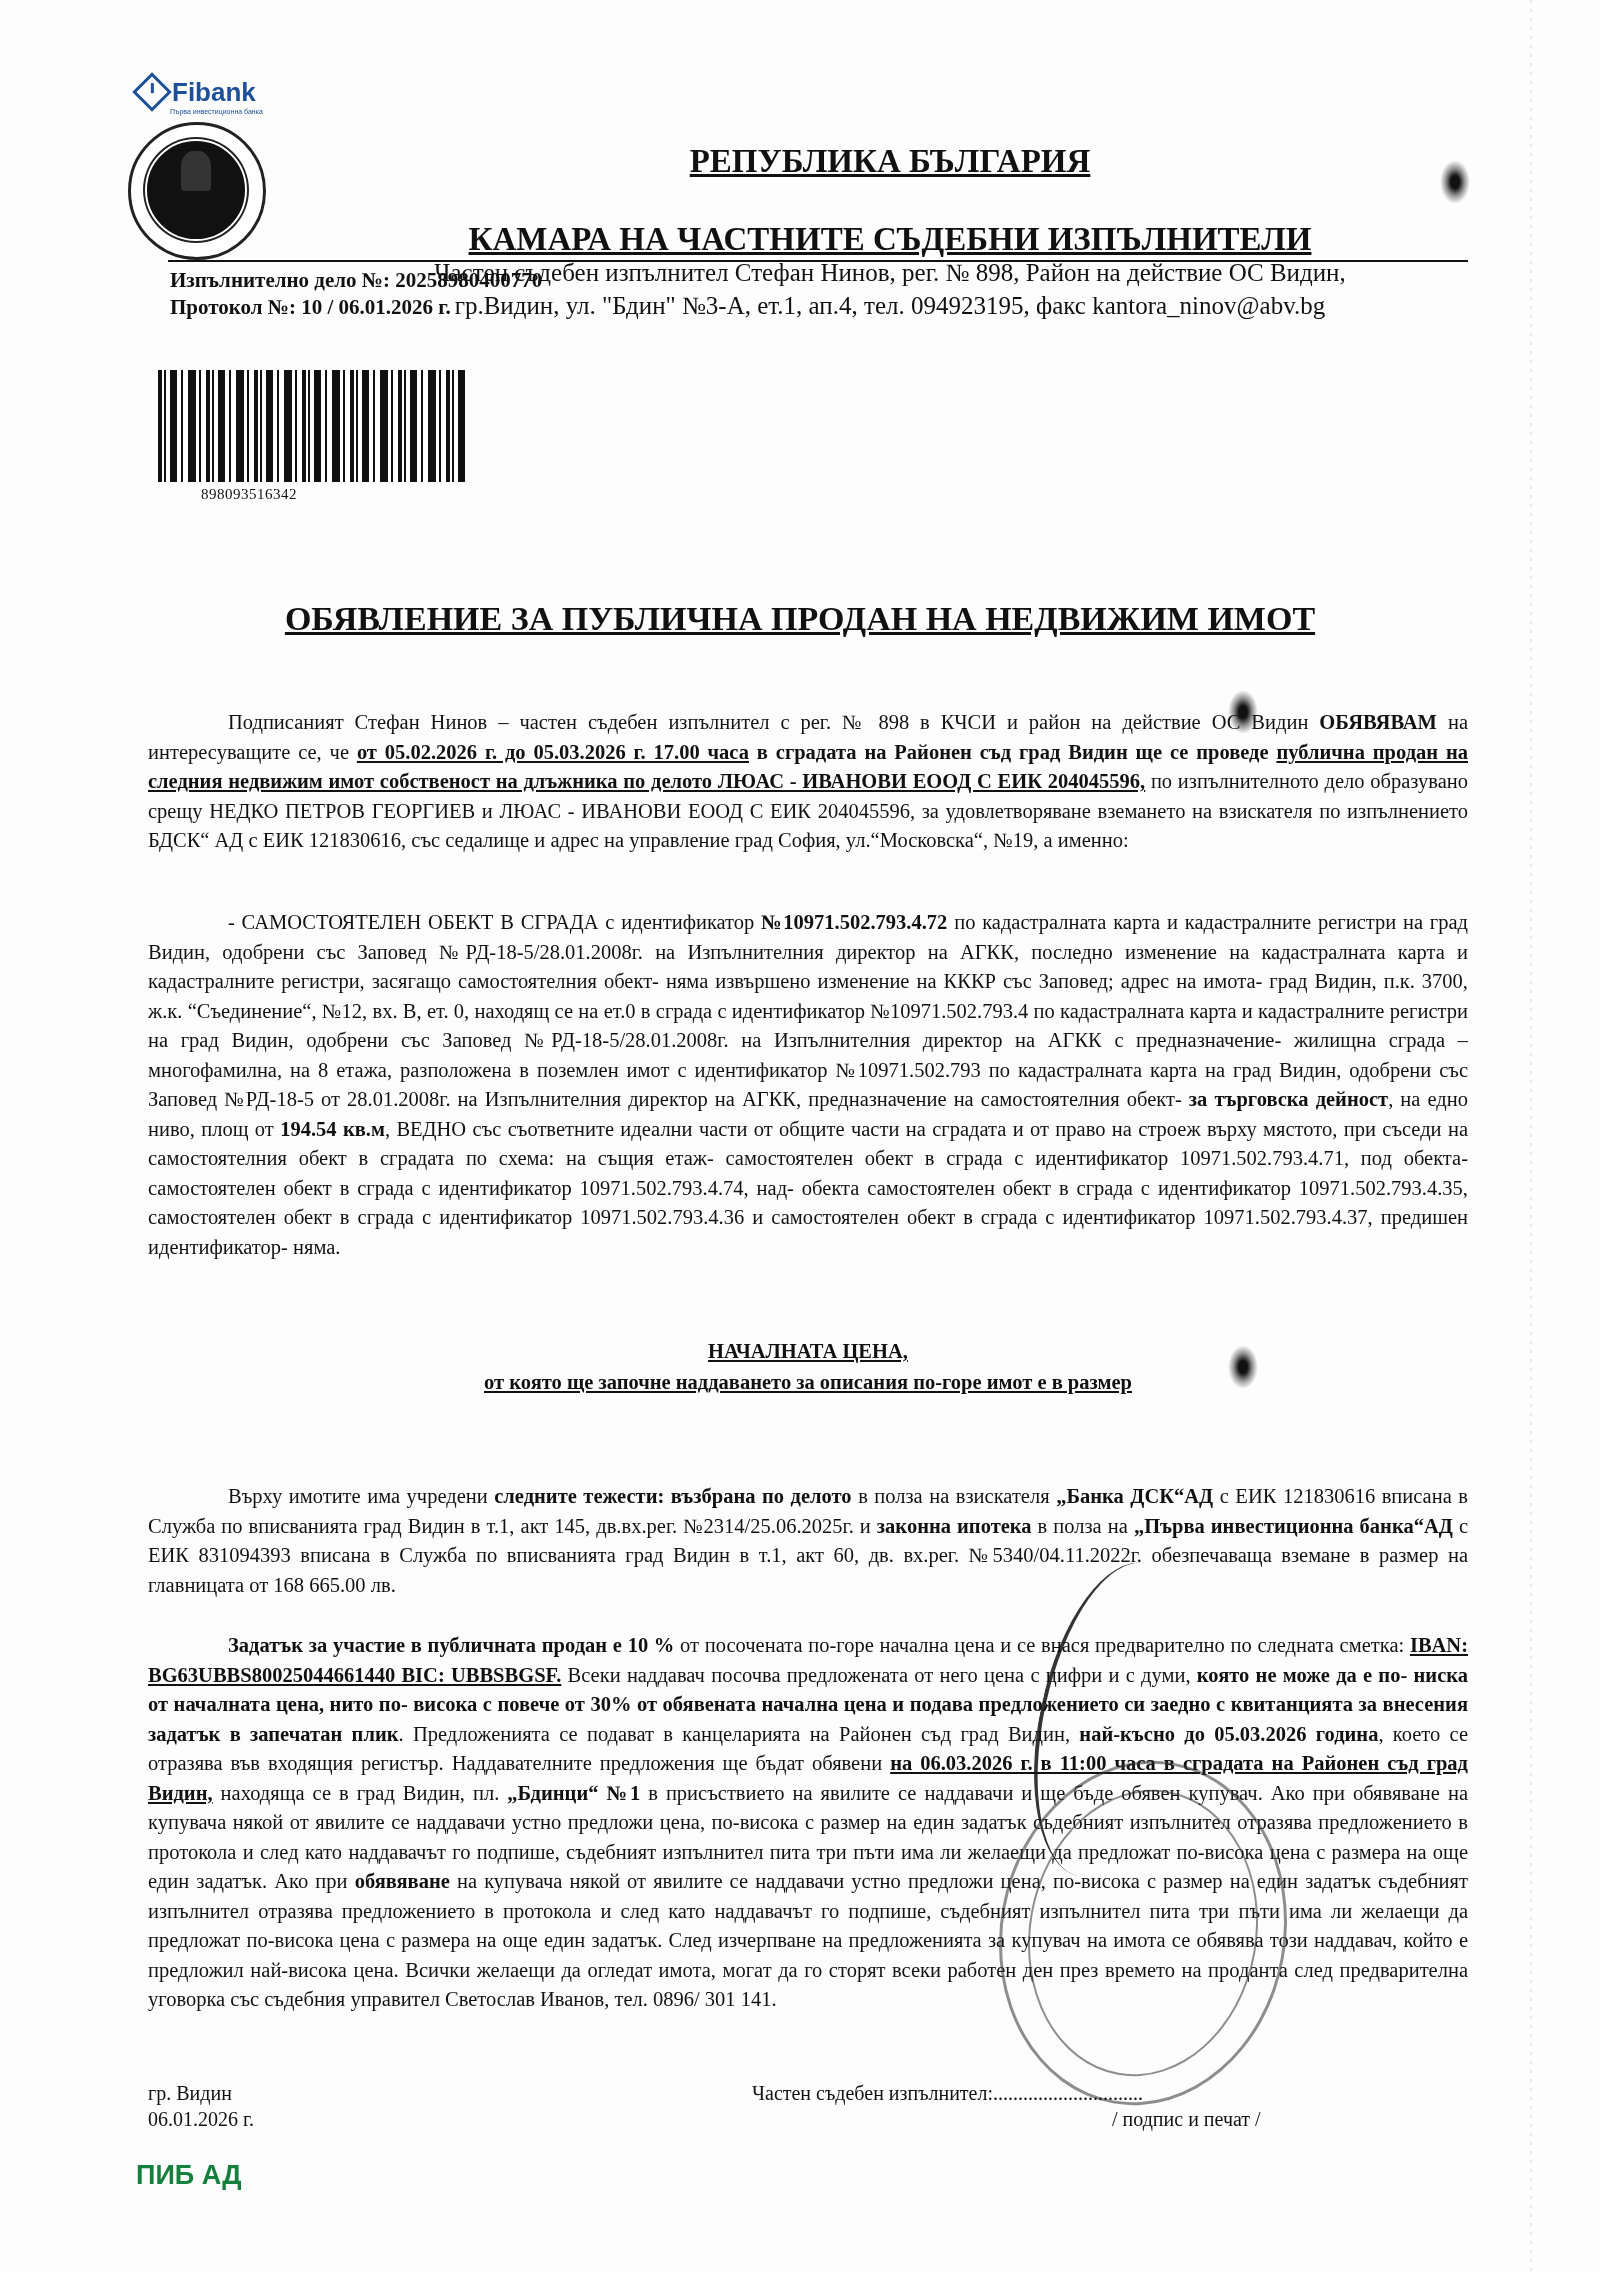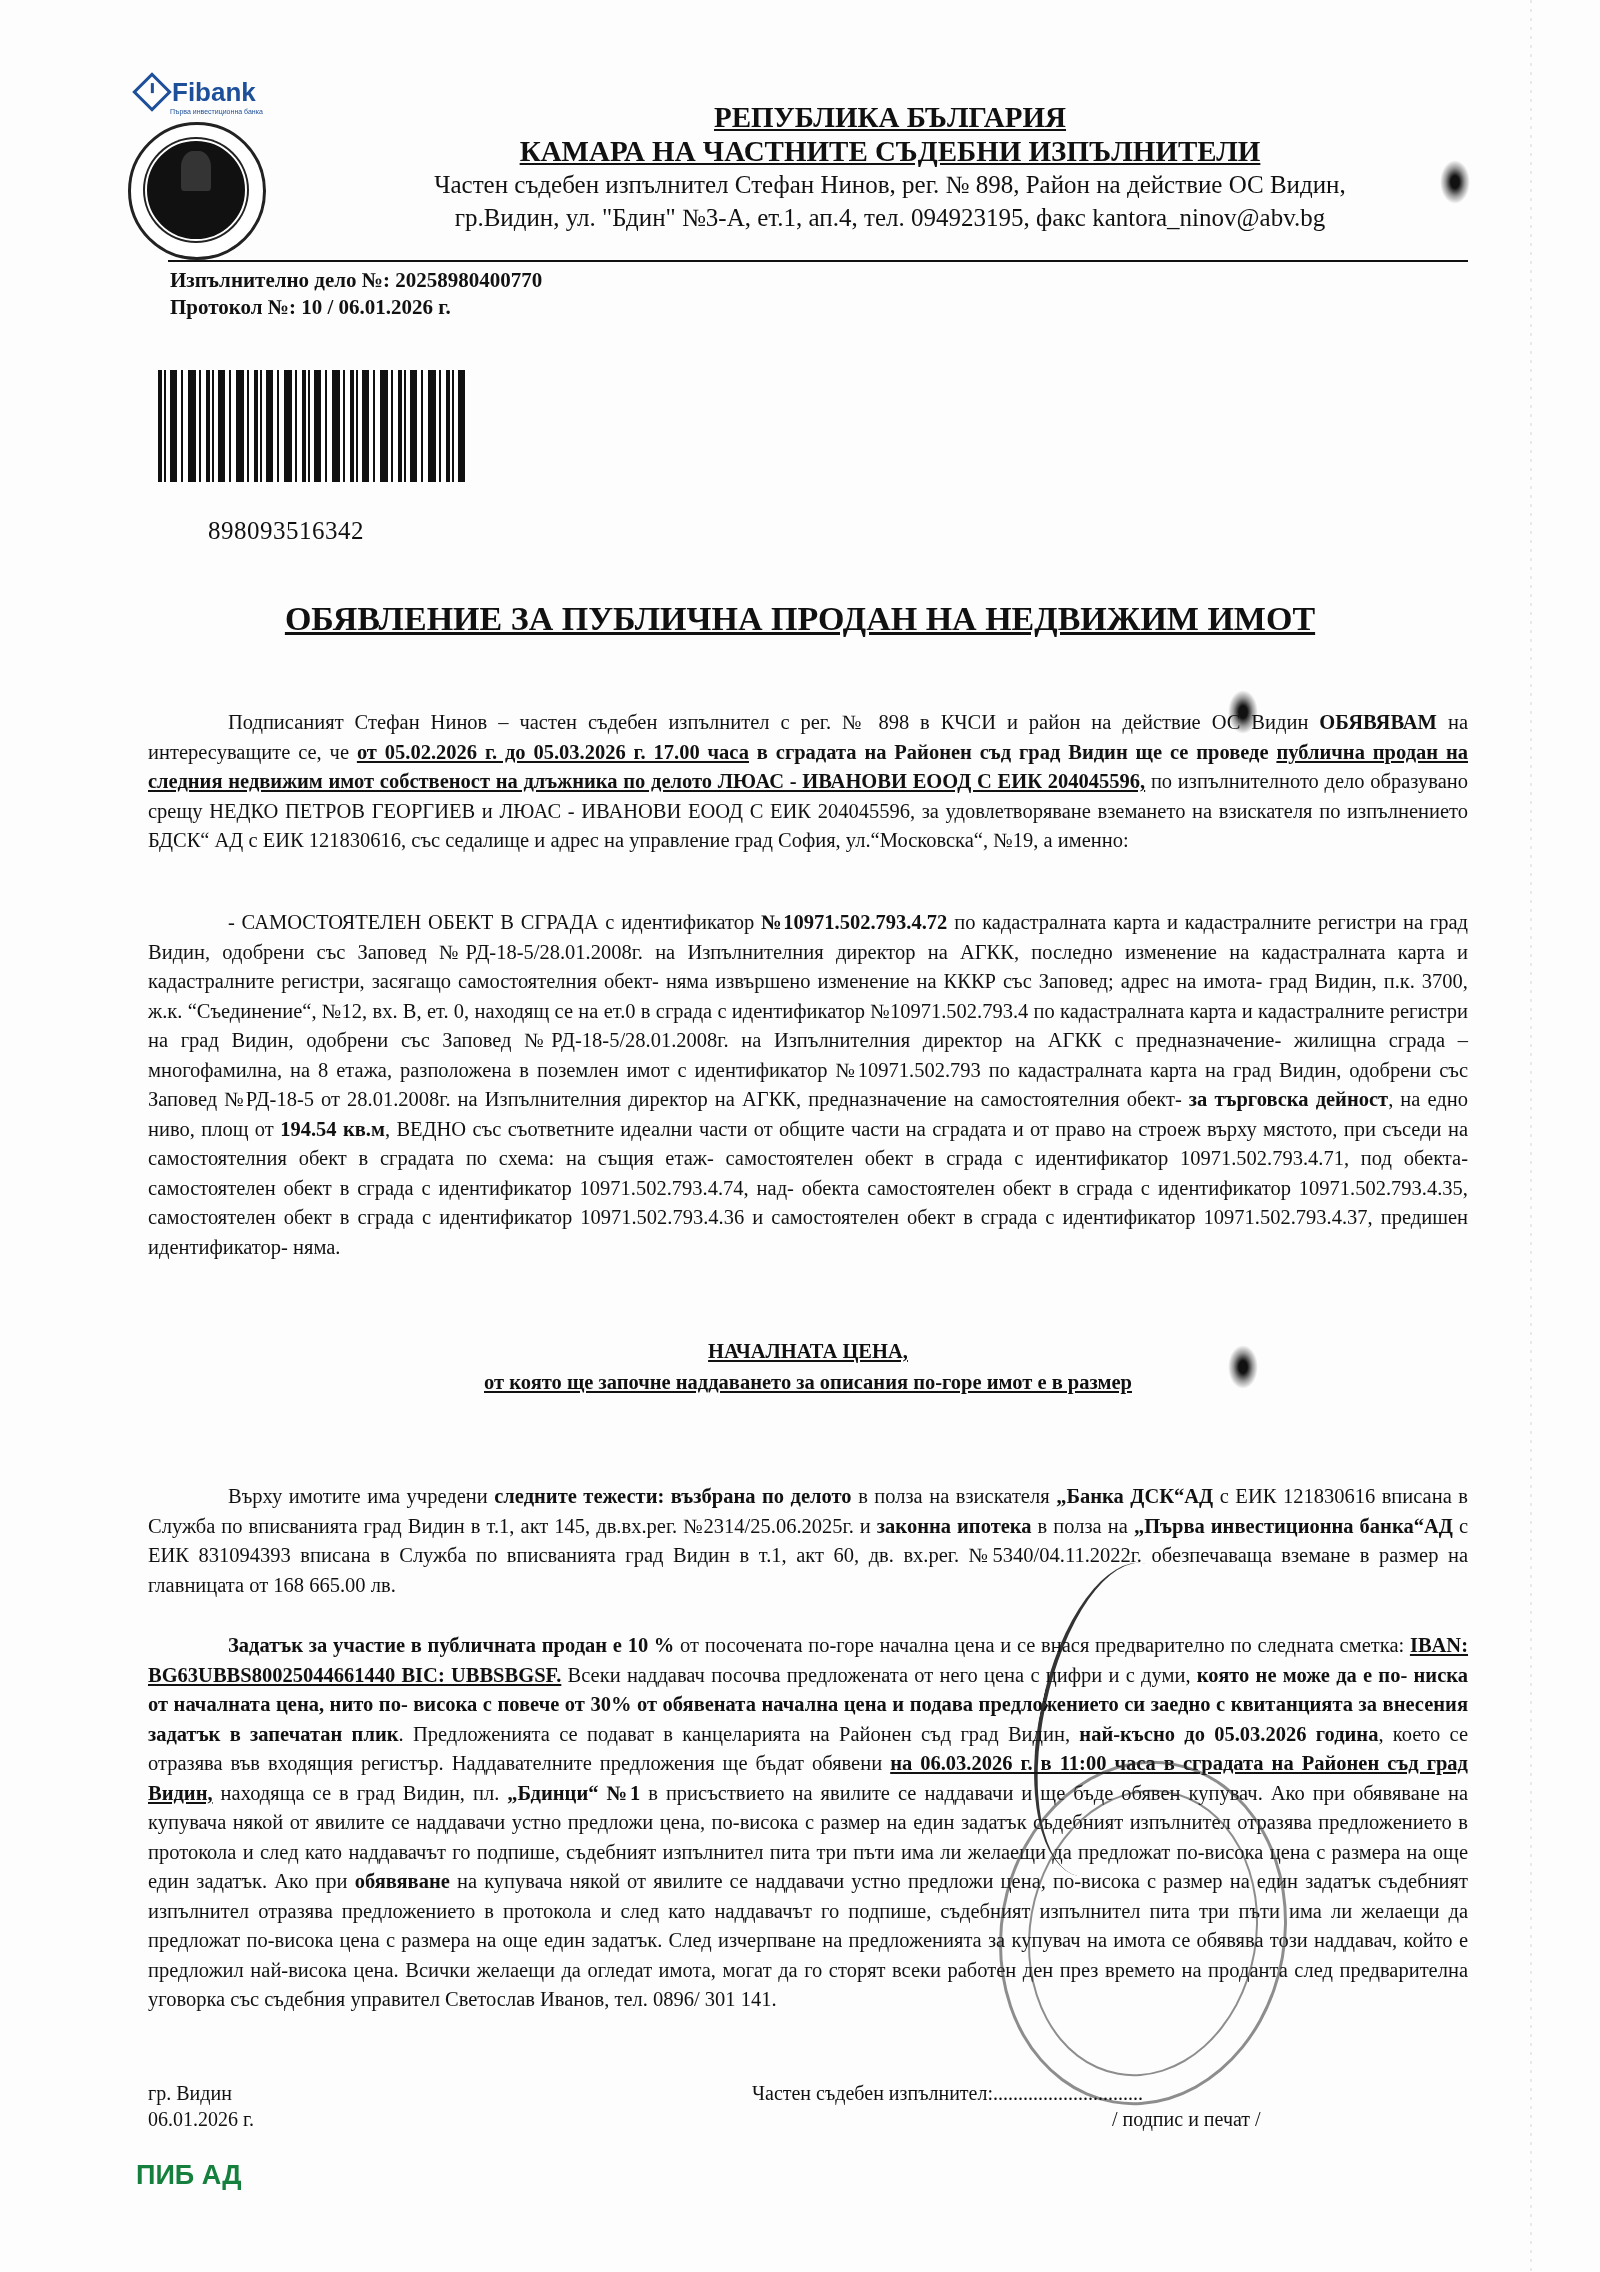--- a/index.html
+++ b/index.html
@@ -11,27 +11,27 @@
   .logo { position:absolute; left:138px; top:78px; display:flex; align-items:center; gap:6px; }
   .logo .diamond { width:22px; height:22px; border:3px solid #1d4f9a; transform:rotate(45deg); position:relative; }
   .logo .diamond:after { content:""; position:absolute; left:7px; top:3px; width:3px; height:10px; background:#1d4f9a; transform:rotate(-45deg);}
   .logo .brand { font-family:"Liberation Sans", sans-serif; font-weight:bold; font-size:26px; color:#1d4f9a; line-height:1; }
   .logo .sub { font-family:"Liberation Sans", sans-serif; font-size:7px; color:#1d4f9a; position:absolute; left:32px; top:30px; white-space:nowrap; }
   .seal { position:absolute; left:128px; top:122px; width:132px; height:132px; border-radius:50%;
           border:3px solid #222; background:#fff; }
   .seal .inner { position:absolute; left:14px; top:14px; width:98px; height:98px; border-radius:50%; background:#111; border:2px solid #fff; box-shadow:0 0 0 2px #222;}
   .seal .lion { position:absolute; left:34px; top:10px; width:30px; height:40px; background:#fff; border-radius:40% 40% 10% 10%; opacity:.15; }
   .header { position:absolute; left:300px; top:100px; width:1180px; text-align:center; }
-  .header .h1 { font-weight:bold; font-size:29px; text-decoration:underline; letter-spacing:0; line-height:34px; }
+  .header .h1 { font-weight:bold; font-size:33px; text-decoration:underline; letter-spacing:0; line-height:34px;margin-top:44px; }
   .header .line { font-size:25px; line-height:33px; }
   .rule { position:absolute; left:168px; top:260px; width:1300px; height:2px; background:#111; }
   .meta { position:absolute; left:170px; top:267px; font-weight:bold; font-size:21px; line-height:27px; }
   .barcode { position:absolute; left:158px; top:370px; width:310px; height:112px;
      background: repeating-linear-gradient(90deg,#111 0 4px,#fff 4px 6px,#111 6px 8px,#fff 8px 12px,#111 12px 19px,#fff 19px 23px,#111 23px 25px,#fff 25px 30px,#111 30px 38px,#fff 38px 41px,#111 41px 43px,#fff 43px 48px);}
-  .barcode-num { position:absolute; left:208px; top:486px; font-size:25px; letter-spacing:0.5px;margin-top:31px; }
+  .barcode-num { position:absolute; left:201px; top:486px; font-size:15px; letter-spacing:0.5px; }
   .title { position:absolute; left:150px; top:600px; width:1300px; text-align:center; font-weight:bold; font-size:34px;text-decoration:underline; }
   .para { position:absolute; left:148px; width:1320px; font-size:20.5px; line-height:29.5px; text-align:justify;margin-top:16px; }
   .ind { text-indent:80px; }
   b { font-weight:bold; }
   u { text-decoration:underline; }
   .center { position:absolute; left:148px; width:1320px; text-align:center; font-size:20.5px; line-height:31px;text-decoration:underline; }
   .footer-l { position:absolute; left:148px; top:2080px; font-size:20px; line-height:26px; }
   .footer-r { position:absolute; left:752px; top:2080px; font-size:20px; line-height:26px; }
   .footer-r .sig2 { margin-left:360px; }
   .pib { position:absolute; left:136px; top:2160px; font-family:"Liberation Sans", sans-serif; font-weight:bold; font-size:27px; color:#15803d; }

